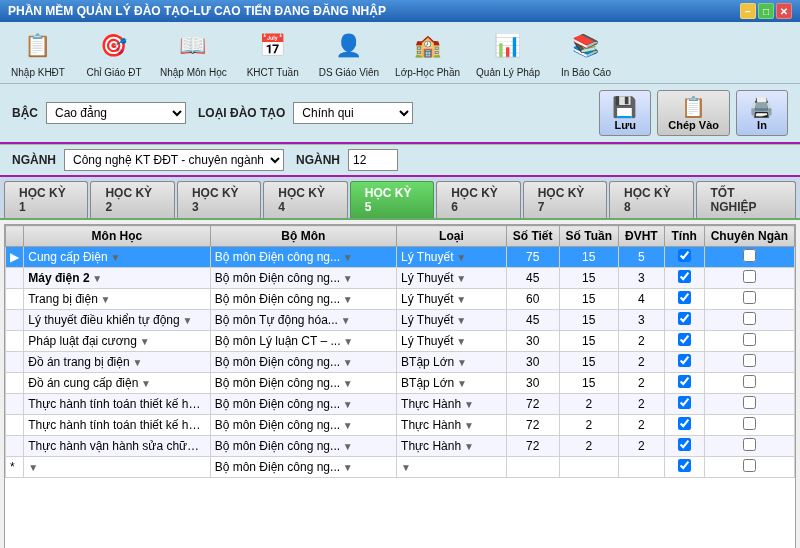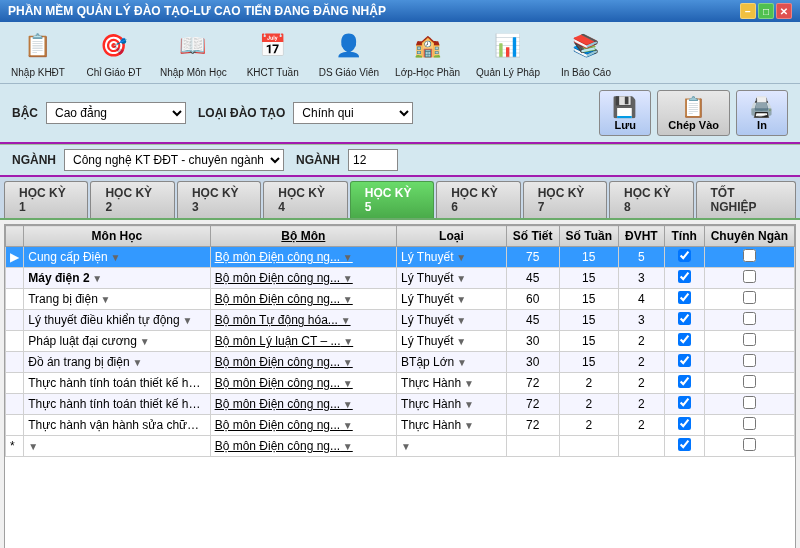--- a/index.html
+++ b/index.html
@@ -152,21 +152,21 @@
       border: 1px solid #d0d0d0;
       padding: 2px 4px;
       font-size: 12px;
       white-space: nowrap;
     }
     .data-table tr:nth-child(even) td { background: #f5f5ff; }
     .data-table tr.selected td { background: #3399ff; color: white; }
     .data-table tr.new-row td { background: white; }
 
     .col-monhoc { min-width: 170px; max-width: 170px; overflow: hidden; text-overflow: ellipsis; }
-    .col-bomon { min-width: 170px; max-width: 170px; overflow: hidden; text-overflow: ellipsis; text-decoration: underline; }
+    .col-bomon { min-width: 170px; max-width: 170px; overflow: hidden; text-overflow: ellipsis; }
     .col-loai { min-width: 100px; }
     .col-sotiet { width: 40px; text-align: center; }
     .col-sotuan { width: 40px; text-align: center; }
     .col-dvht { width: 40px; text-align: center; }
     .col-tinh { width: 40px; text-align: center; }
     .col-chuyennganh { width: 80px; text-align: center; }
 
     .row-indicator { width: 14px; font-size: 10px; }
     .checkbox-cell { text-align: center; }
     input[type=checkbox] { cursor: pointer; }
@@ -350,20 +350,31 @@
     <td class="col-bomon" style="overflow:hidden;text-overflow:ellipsis;max-width:170px;">Bộ môn Điện công ng...<span style="color:#666;font-size:10px;"> ▼</span></td>
     <td class="col-loai">BTập Lớn<span style="color:#666;font-size:10px;"> ▼</span></td>
     <td class="col-sotiet">30</td>
     <td class="col-sotuan">15</td>
     <td class="col-dvht">2</td>
     <td class="col-tinh checkbox-cell"><input type="checkbox" checked="" style=""></td>
     <td class="col-chuyennganh checkbox-cell"><input type="checkbox" style=""></td>
   </tr>
           <tr>
     <td class="row-indicator"></td>
+    <td class="col-monhoc" style="overflow:hidden;text-overflow:ellipsis;max-width:170px;">Đồ án cung cấp điện<span style="color:#666;font-size:10px;"> ▼</span></td>
+    <td class="col-bomon" style="overflow:hidden;text-overflow:ellipsis;max-width:170px;">Bộ môn Điện công ng...<span style="color:#666;font-size:10px;"> ▼</span></td>
+    <td class="col-loai">BTập Lớn<span style="color:#666;font-size:10px;"> ▼</span></td>
+    <td class="col-sotiet">30</td>
+    <td class="col-sotuan">15</td>
+    <td class="col-dvht">2</td>
+    <td class="col-tinh checkbox-cell"><input type="checkbox" checked="" style=""></td>
+    <td class="col-chuyennganh checkbox-cell"><input type="checkbox" style=""></td>
+  </tr>
+          <tr>
+    <td class="row-indicator"></td>
     <td class="col-monhoc" style="overflow:hidden;text-overflow:ellipsis;max-width:170px;">Thực hành tính toán thiết kế hệ thố...</td>
     <td class="col-bomon" style="overflow:hidden;text-overflow:ellipsis;max-width:170px;">Bộ môn Điện công ng...<span style="color:#666;font-size:10px;"> ▼</span></td>
     <td class="col-loai">Thực Hành<span style="color:#666;font-size:10px;"> ▼</span></td>
     <td class="col-sotiet">72</td>
     <td class="col-sotuan">2</td>
     <td class="col-dvht">2</td>
     <td class="col-tinh checkbox-cell"><input type="checkbox" checked="" style=""></td>
     <td class="col-chuyennganh checkbox-cell"><input type="checkbox" style=""></td>
   </tr>
           <tr>

